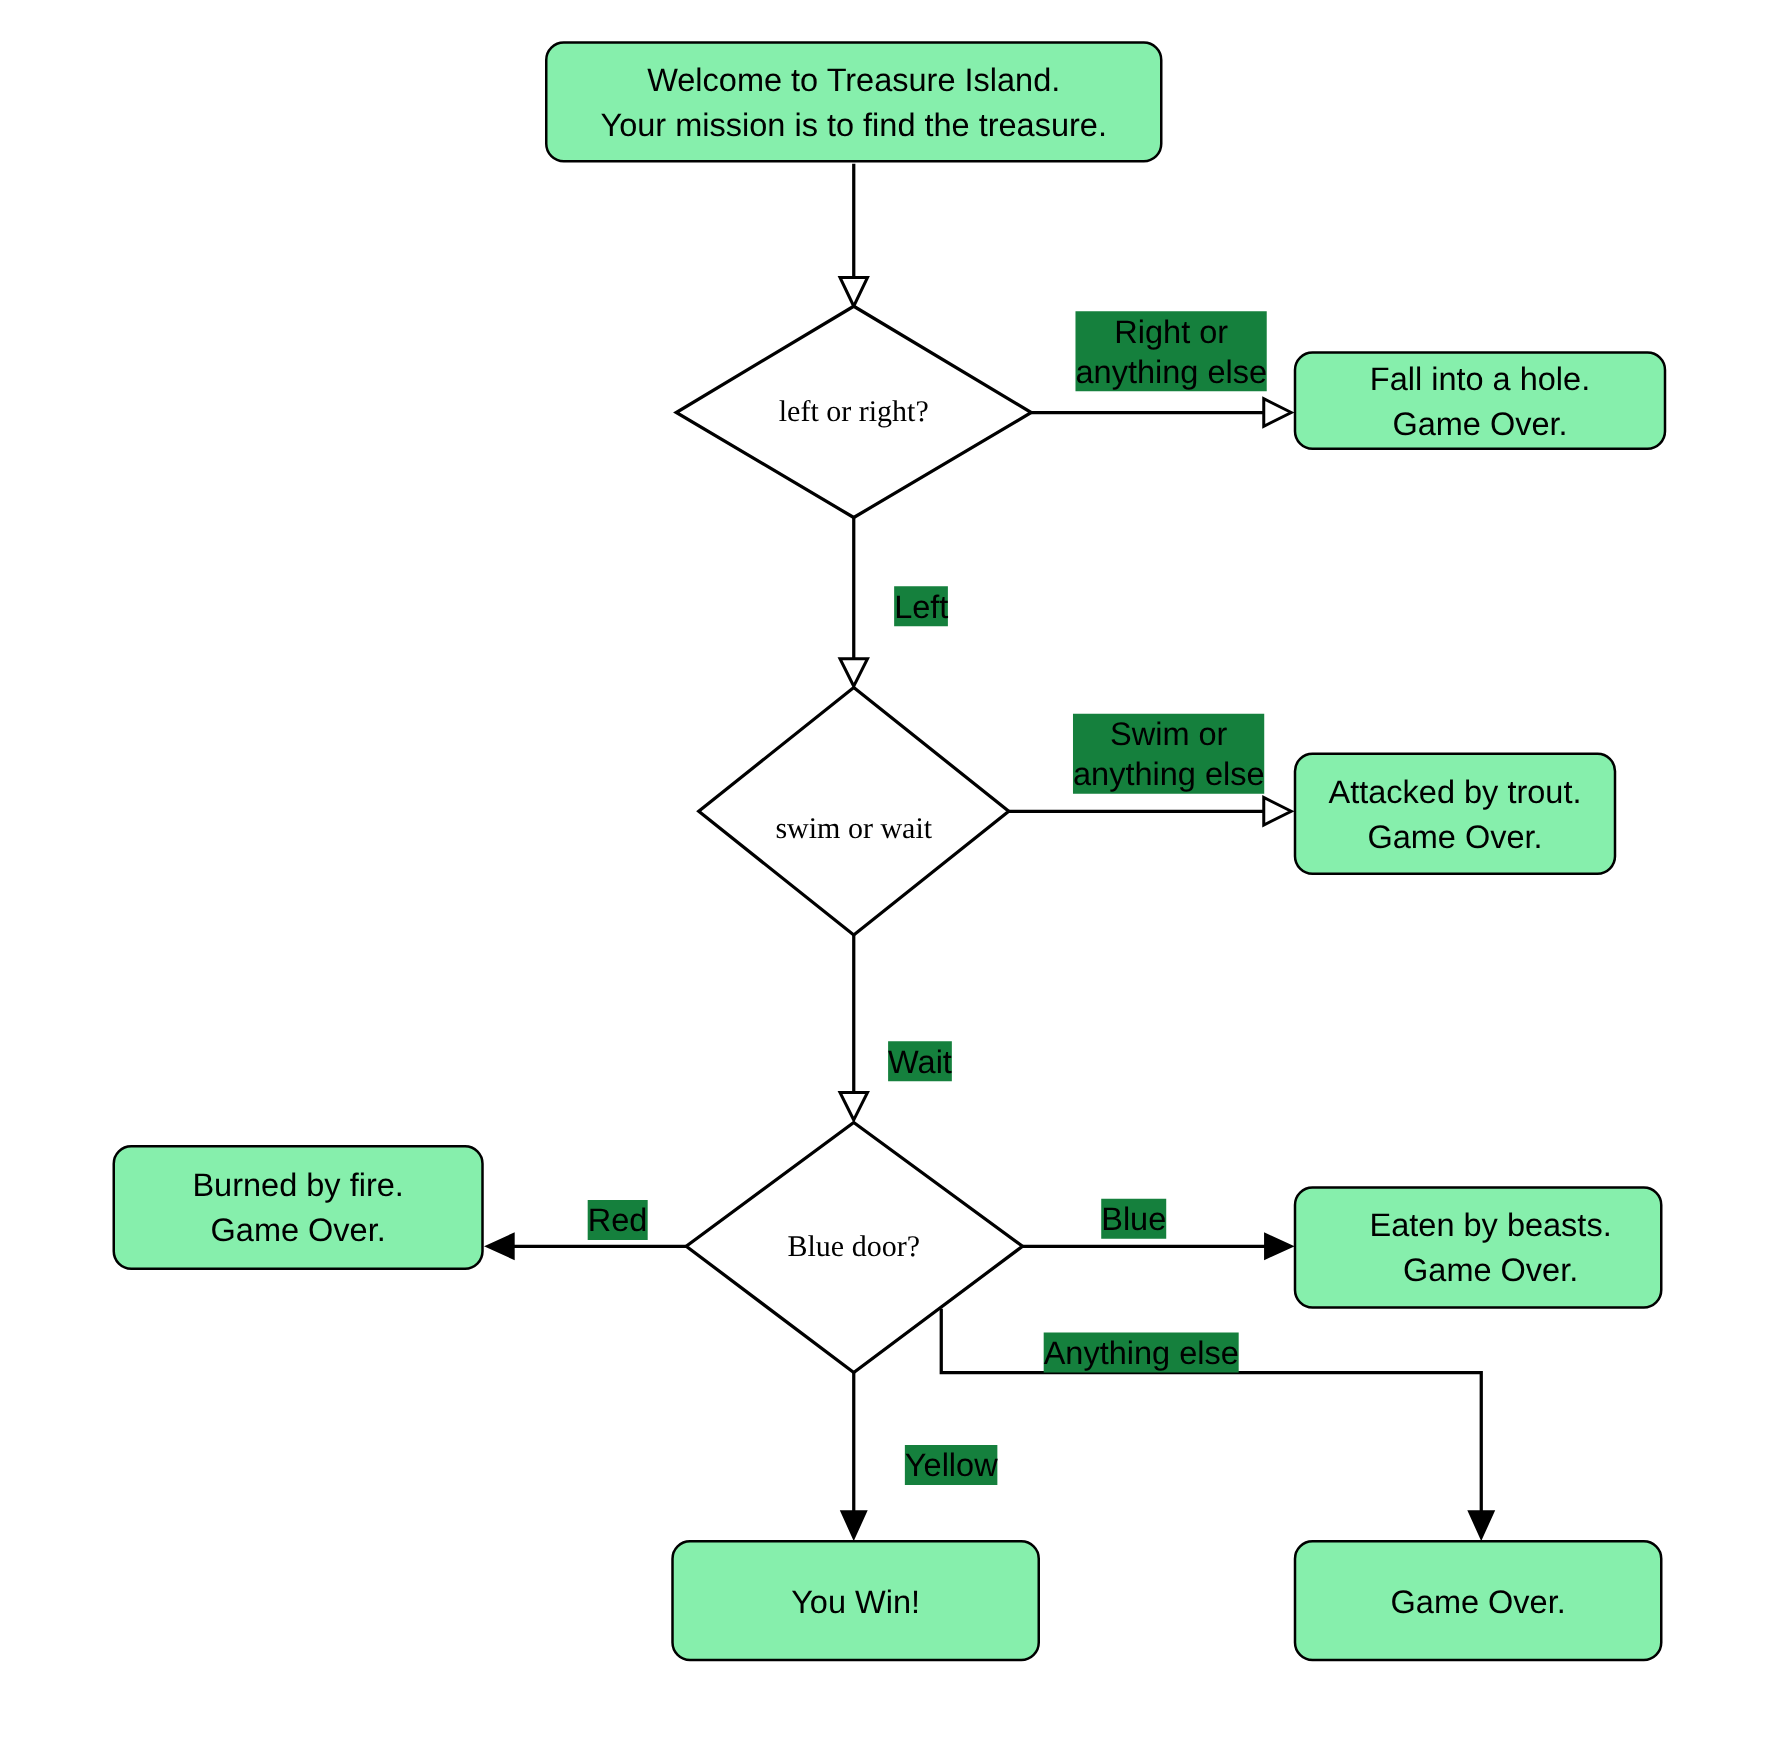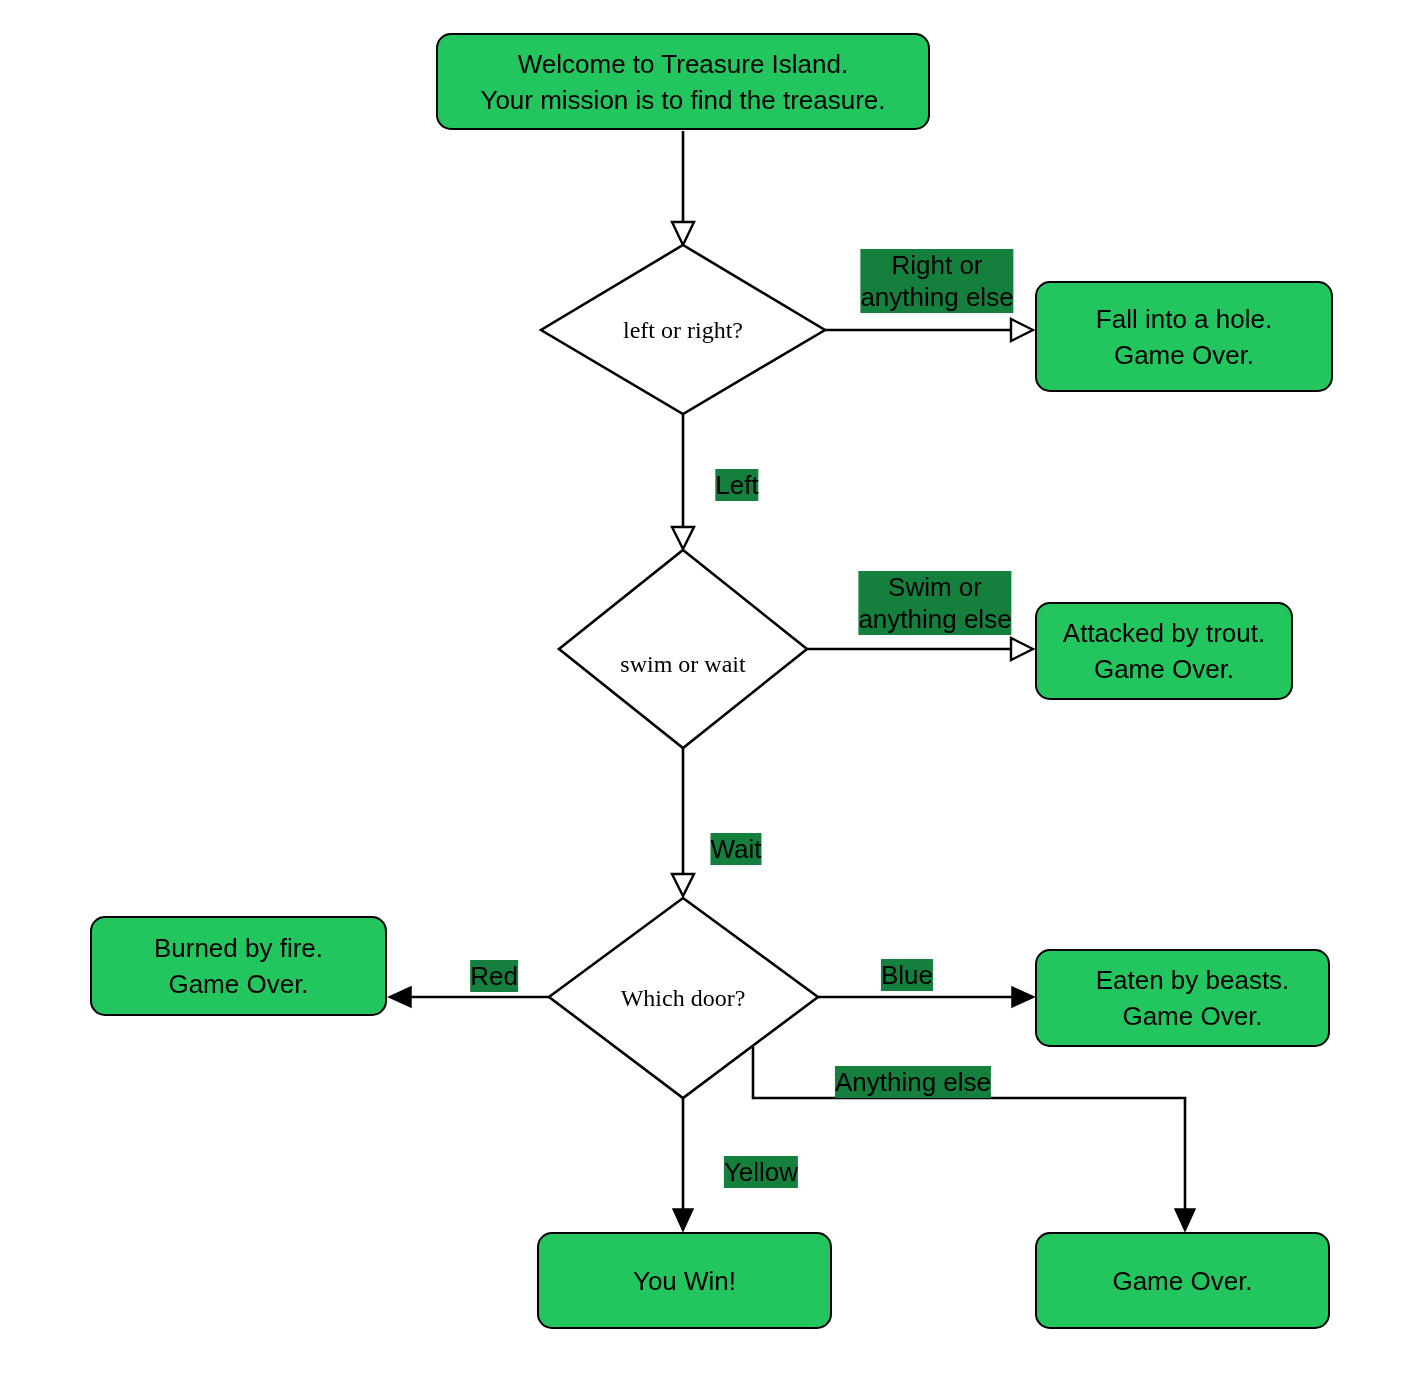--- a/index.html
+++ b/index.html
@@ -19,21 +19,21 @@
   .canvas svg {
     position: absolute;
     left: 0;
     top: 0;
   }
   .node {
     position: absolute;
     box-sizing: border-box;
     border: 2.6px solid #000000;
     border-radius: 15px;
-    background: #22c55e;
+    background: #86efac;
     display: flex;
     flex-direction: column;
     align-items: center;
     justify-content: center;
     text-align: left;
     font-size: 26px;
     line-height: 36px;
   }
   .dtext {
     position: absolute;
@@ -131,21 +131,21 @@
     <polygon class="diamond" points="683,245 825,330 683,414 541,330"></polygon>
     <polygon class="diamond" points="683,550 807,649 683,748 559,649"></polygon>
     <polygon class="diamond" points="683,898 818,997 683,1098 549,997"></polygon>
   </svg>
 
   <div class="node" style="left:436px; top:33px; width:494px; height:97px;">
     <span>Welcome to Treasure Island.</span>
     <span>Your mission is to find the treasure.</span>
   </div>
 
-  <div class="node" style="left:1035px; top:281px; width:298px; height:111px;">
+  <div class="node" style="left:1035px; top:281px; width:298px; height:79px;">
     <span>Fall into a hole.</span>
     <span>Game Over.</span>
   </div>
 
   <div class="node" style="left:1035px; top:602px; width:258px; height:98px;">
     <span>Attacked by trout.</span>
     <span>Game Over.</span>
   </div>
 
   <div class="node" style="left:90px; top:916px; width:297px; height:100px;">
@@ -161,21 +161,21 @@
   <div class="node" style="left:537px; top:1232px; width:295px; height:97px;">
     <span>You Win!</span>
   </div>
 
   <div class="node" style="left:1035px; top:1232px; width:295px; height:97px;">
     <span>Game Over.</span>
   </div>
 
   <div class="dtext" style="left:683px; top:330px;">left or right?</div>
   <div class="dtext" style="left:683px; top:649px;margin-top:15px;">swim or wait</div>
-  <div class="dtext" style="left:683px; top:998px;">Which door?</div>
+  <div class="dtext" style="left:683px; top:998px;">Blue door?</div>
 
   <div class="lbl" style="left:937px; top:281px;">
     <span>Right or</span>
     <span>anything else</span>
   </div>
 
   <div class="lbl" style="left:737px; top:485px;">Left</div>
 
   <div class="lbl" style="left:935px; top:603px;">
     <span>Swim or</span>

